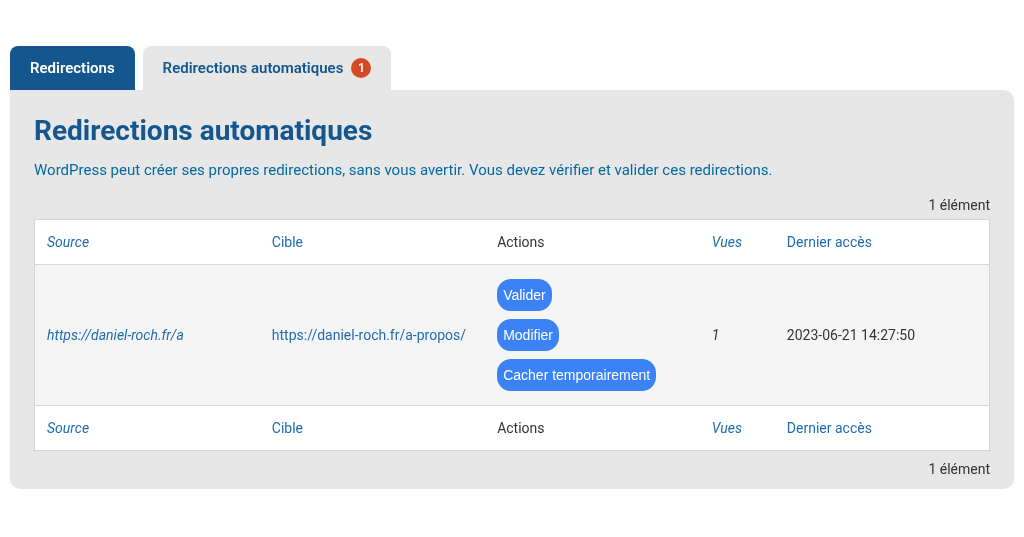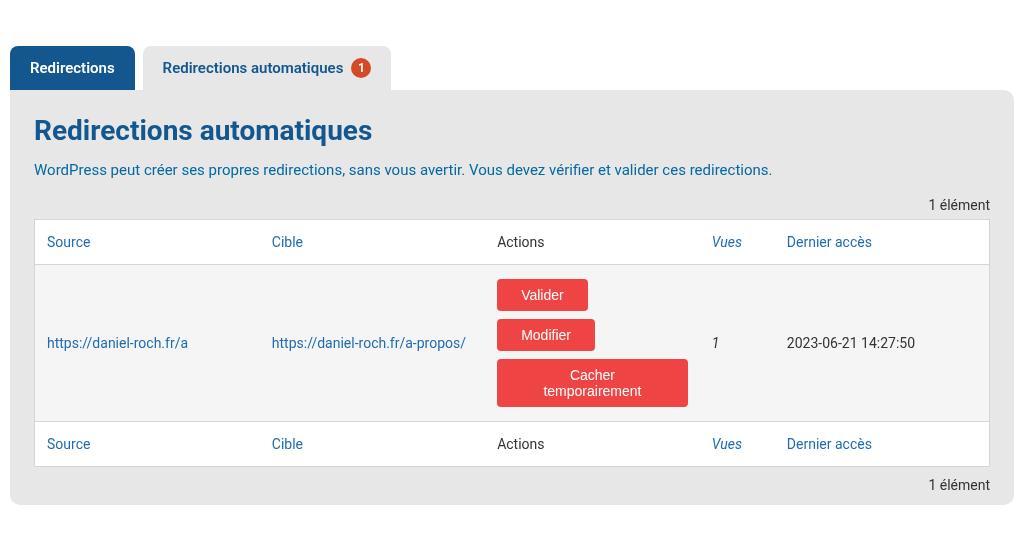--- a/index.html
+++ b/index.html
@@ -131,29 +131,29 @@
       text-decoration: none;
       cursor: pointer;
     }
     .action-col {
       display: flex;
       flex-direction: column;
       gap: 8px;
       align-items: flex-start;
     }
     .btn-primary {
-      background: #ef4444;
+      background: #3b82f6;
       color: #fff;
       border: none;
-      border-radius: 4px;
-      padding: 8px 24px;
-      font-size: 14px;
-      cursor: pointer;
-    }
-    .col-source { width: 21%; }
+      border-radius: 14px;
+      padding: 8px 6px;
+      font-size: 14px;
+      cursor: pointer;
+    }
+    .col-source { width: 21%; font-style: italic; }
     .col-target { width: 21%; }
     .col-actions { width: 20%; }
     .col-views { width: 7%; text-align: center; font-style: italic;}
     .col-date { width: 20%; }
     .footer-count {
       text-align: right;
       font-size: 14px;
       color: #333;
       margin-top: 10px;
     }

